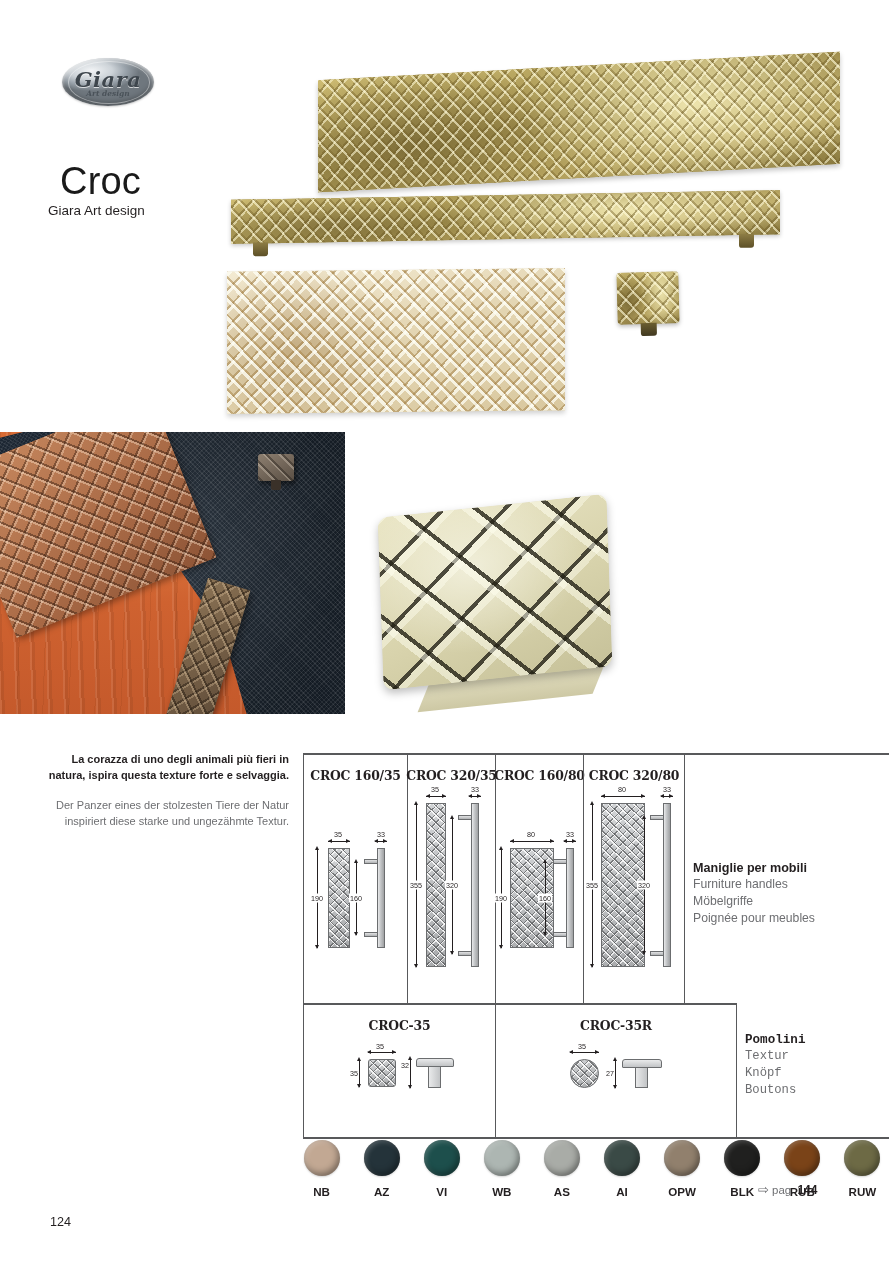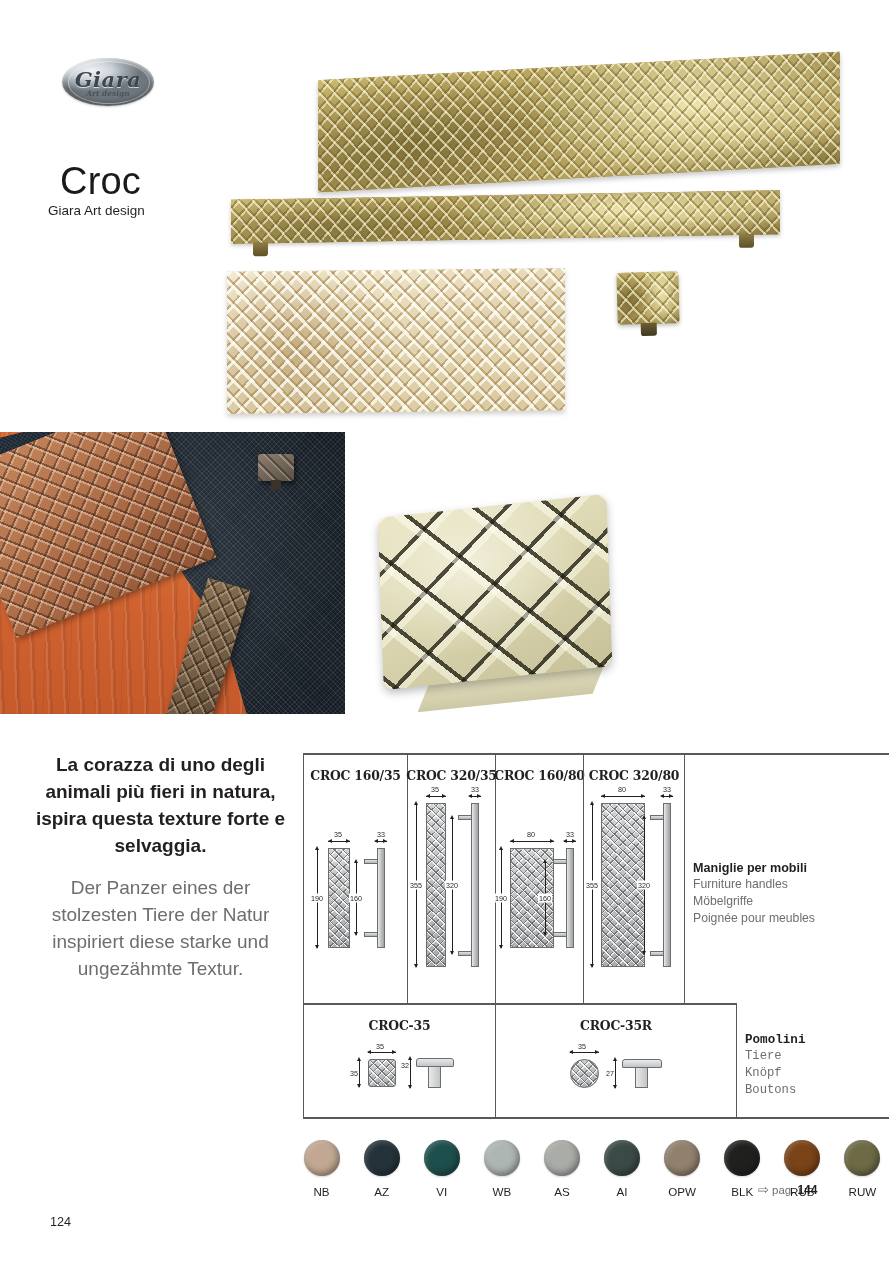--- a/index.html
+++ b/index.html
@@ -190,31 +190,31 @@
     box-shadow: 0 4px 8px rgba(0,0,0,.25);
   }
   .lf2-base {
     position: absolute; left: 58px; top: 168px; width: 176px; height: 42px;
     transform: rotate(-6deg) skewX(-28deg);
     background: linear-gradient(180deg,#ece8cd,#cdc8a4);
   }
 
   
   .desc { position: absolute; left: 32px; top: 752px; width: 257px; text-align: right; }
-  .desc p { font-size: 19px; line-height: 1.42; color: #6d6e71; margin-bottom: 15px; text-align: center; }
+  .desc p { font-size: 11px; line-height: 1.42; color: #6d6e71; margin-bottom: 15px; }
   .desc p.it { color: #231f20; font-weight: 700; }
 
   
   .table-wrap { position: absolute; left: 303px; top: 753px; width: 586px; }
   .rule-top  { height: 2px; background: #58595b; width: 586px; }
   .rule-mid  { height: 2px; background: #58595b; width: 434px; }
   .rule-bot  { height: 2px; background: #58595b; width: 586px; }
 
   .handles-row { display: flex; height: 248px; }
-  .knobs-row   { display: flex; height: 112px; }
+  .knobs-row   { display: flex; height: 132px; }
 
   .cell {
     border-left: 1.4px solid #58595b;
     position: relative;
     display: flex; flex-direction: column; align-items: center;
   }
   .cell.last { border-right: 1.4px solid #58595b; }
   .cell-title {
     font-family: "DejaVu Serif", serif;
     font-size: 12.4px; font-weight: 700; color: #231f20;
@@ -279,21 +279,21 @@
     border: 1.1px solid #6b6d6f; border-radius: 3px 3px 1px 1px;
   }
   .knob-prof-stem {
     position: absolute;
     background: linear-gradient(90deg,#e9eaeb,#c2c4c6);
     border: 1.1px solid #6b6d6f; border-top: none;
   }
 
   
   .finishes { position: absolute; left: 303px; top: 1140px; width: 586px; }
-  .swatch-row { display: flex; gap: 15px; }
+  .swatch-row { display: flex; gap: 15px; font-weight: bold; }
   .sw-item { width: 40px; margin-right: 8px; text-align: center; }
   .sw-dot {
     width: 36px; height: 36px; border-radius: 50%; margin: 0 auto;
     box-shadow: inset -2px -3px 6px rgba(0,0,0,.38), inset 2px 2px 5px rgba(255,255,255,.22), 0 1px 2px rgba(0,0,0,.18);
   }
   .sw-code { font-size: 11.6px; color: #231f20; margin-top: 9px; }
   .pagref {
     position: absolute; left: 455px; top: 42px;
     font-size: 11.4px; color: #6d6e71; white-space: nowrap;
   }
@@ -514,21 +514,21 @@
           <div class="dimline" style="left:119px; top:26px; width:1px; height:29px;"></div>
           <div class="arrow up" style="left:117px; top:24px;"></div>
           <div class="arrow down" style="left:117px; top:52px;"></div>
           <div class="dimlbl vert" style="left:114px; top:40px;">27</div>
         </div>
       </div>
 
       <div class="side-labels">
         <div class="side-block" style="top:28px;font-family:Liberation Mono, monospace;">
           <div class="lead">Pomolini</div>
-          <div class="tr">Tiere</div>
+          <div class="tr">Textur</div>
           <div class="tr">Knöpf</div>
           <div class="tr">Boutons</div>
         </div>
       </div>
     </div>
 
     <div class="rule-bot"></div>
   </div>
 
   <div class="finishes">

